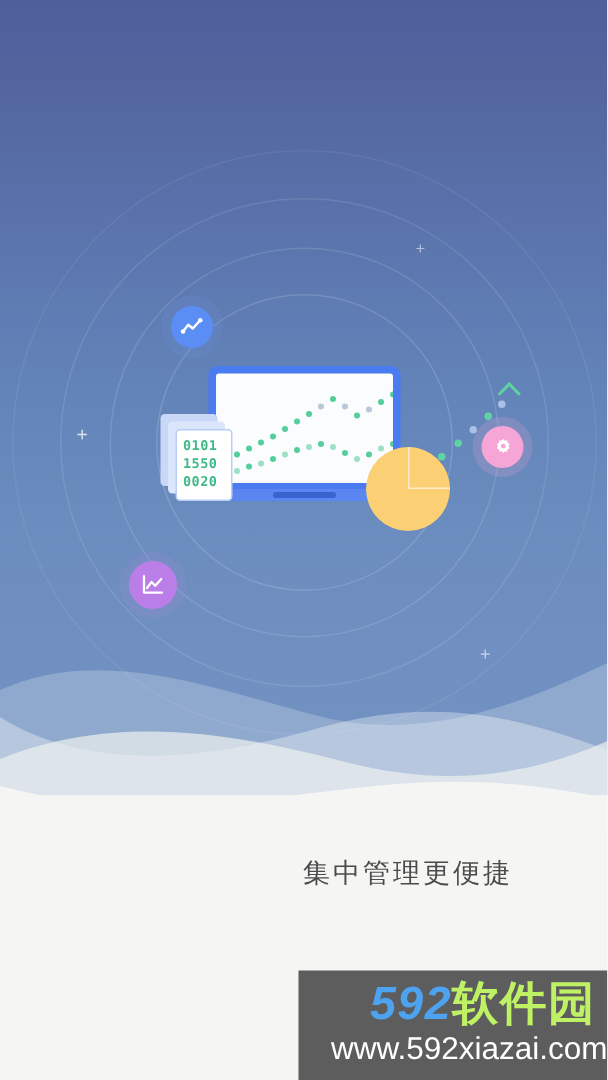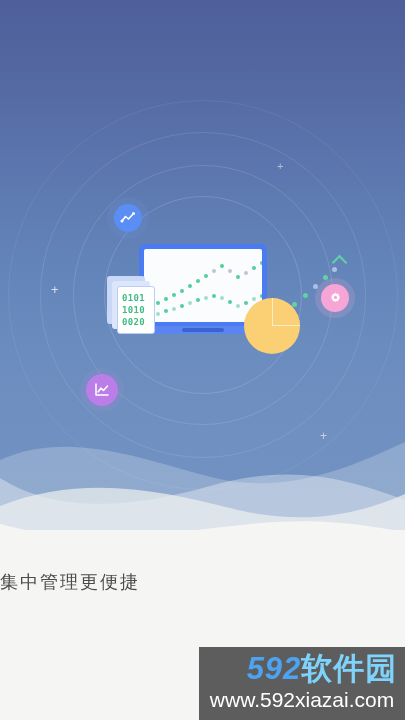--- a/index.html
+++ b/index.html
@@ -261,21 +261,21 @@
     top: 530px;
     width: 405px;
     height: 190px;
     background: #f5f5f3;
   }
   .subtitle {
     position: absolute;
     left: 0;
     top: 40px;
     width: 342px;
-    text-align: left;
+    text-align: right;
     color: #4b4b4b;
     font-size: 18px;
     letter-spacing: 2px;
   }
 
   
   .watermark {
     position: absolute;
     left: 199px;
     top: 647px;
@@ -290,26 +290,26 @@
     width: 206px;
     text-align: center;
     font-size: 31px;
     font-weight: 700;
     font-style: italic;
     letter-spacing: 1px;
     line-height: 36px;
     white-space: nowrap;
   }
   .wm-num { color: #4da3f0; margin-left: 40px; }
-  .wm-cn { color: #7dd3fc; font-style: normal; }
+  .wm-cn { color: #bef264; font-style: normal; }
   .wm-url {
     position: absolute;
     left: 0; top: 40px;
     width: 206px;
-    text-align: center;
+    text-align: right;
     color: #ffffff;
     font-size: 21px;
     line-height: 26px;
     white-space: nowrap;
   }
 </style>
 </head>
 <body>
 
 <div id="screen">
@@ -379,21 +379,21 @@
           </div>
         </div>
       </div>
       <div class="laptop-base"></div>
       <div class="laptop-notch"></div>
 
       <div class="doc-back2"></div>
       <div class="doc-back1"></div>
       <div class="doc-front">
         <div class="binary-line">0101</div>
-        <div class="binary-line">1010</div>
+        <div class="binary-line">1550</div>
         <div class="binary-line">0020</div>
       </div>
 
       <div class="pie">
         <div class="pie-slice"></div>
       </div>
 
       <div class="badge badge-chart-blue">
         <svg width="16" height="16" viewBox="0 0 16 16">
           <polyline points="2,11 5.5,6.5 8.5,9 13.5,3.5" fill="none" stroke="#ffffff" stroke-width="1.6" stroke-linecap="round" stroke-linejoin="round"></polyline>

